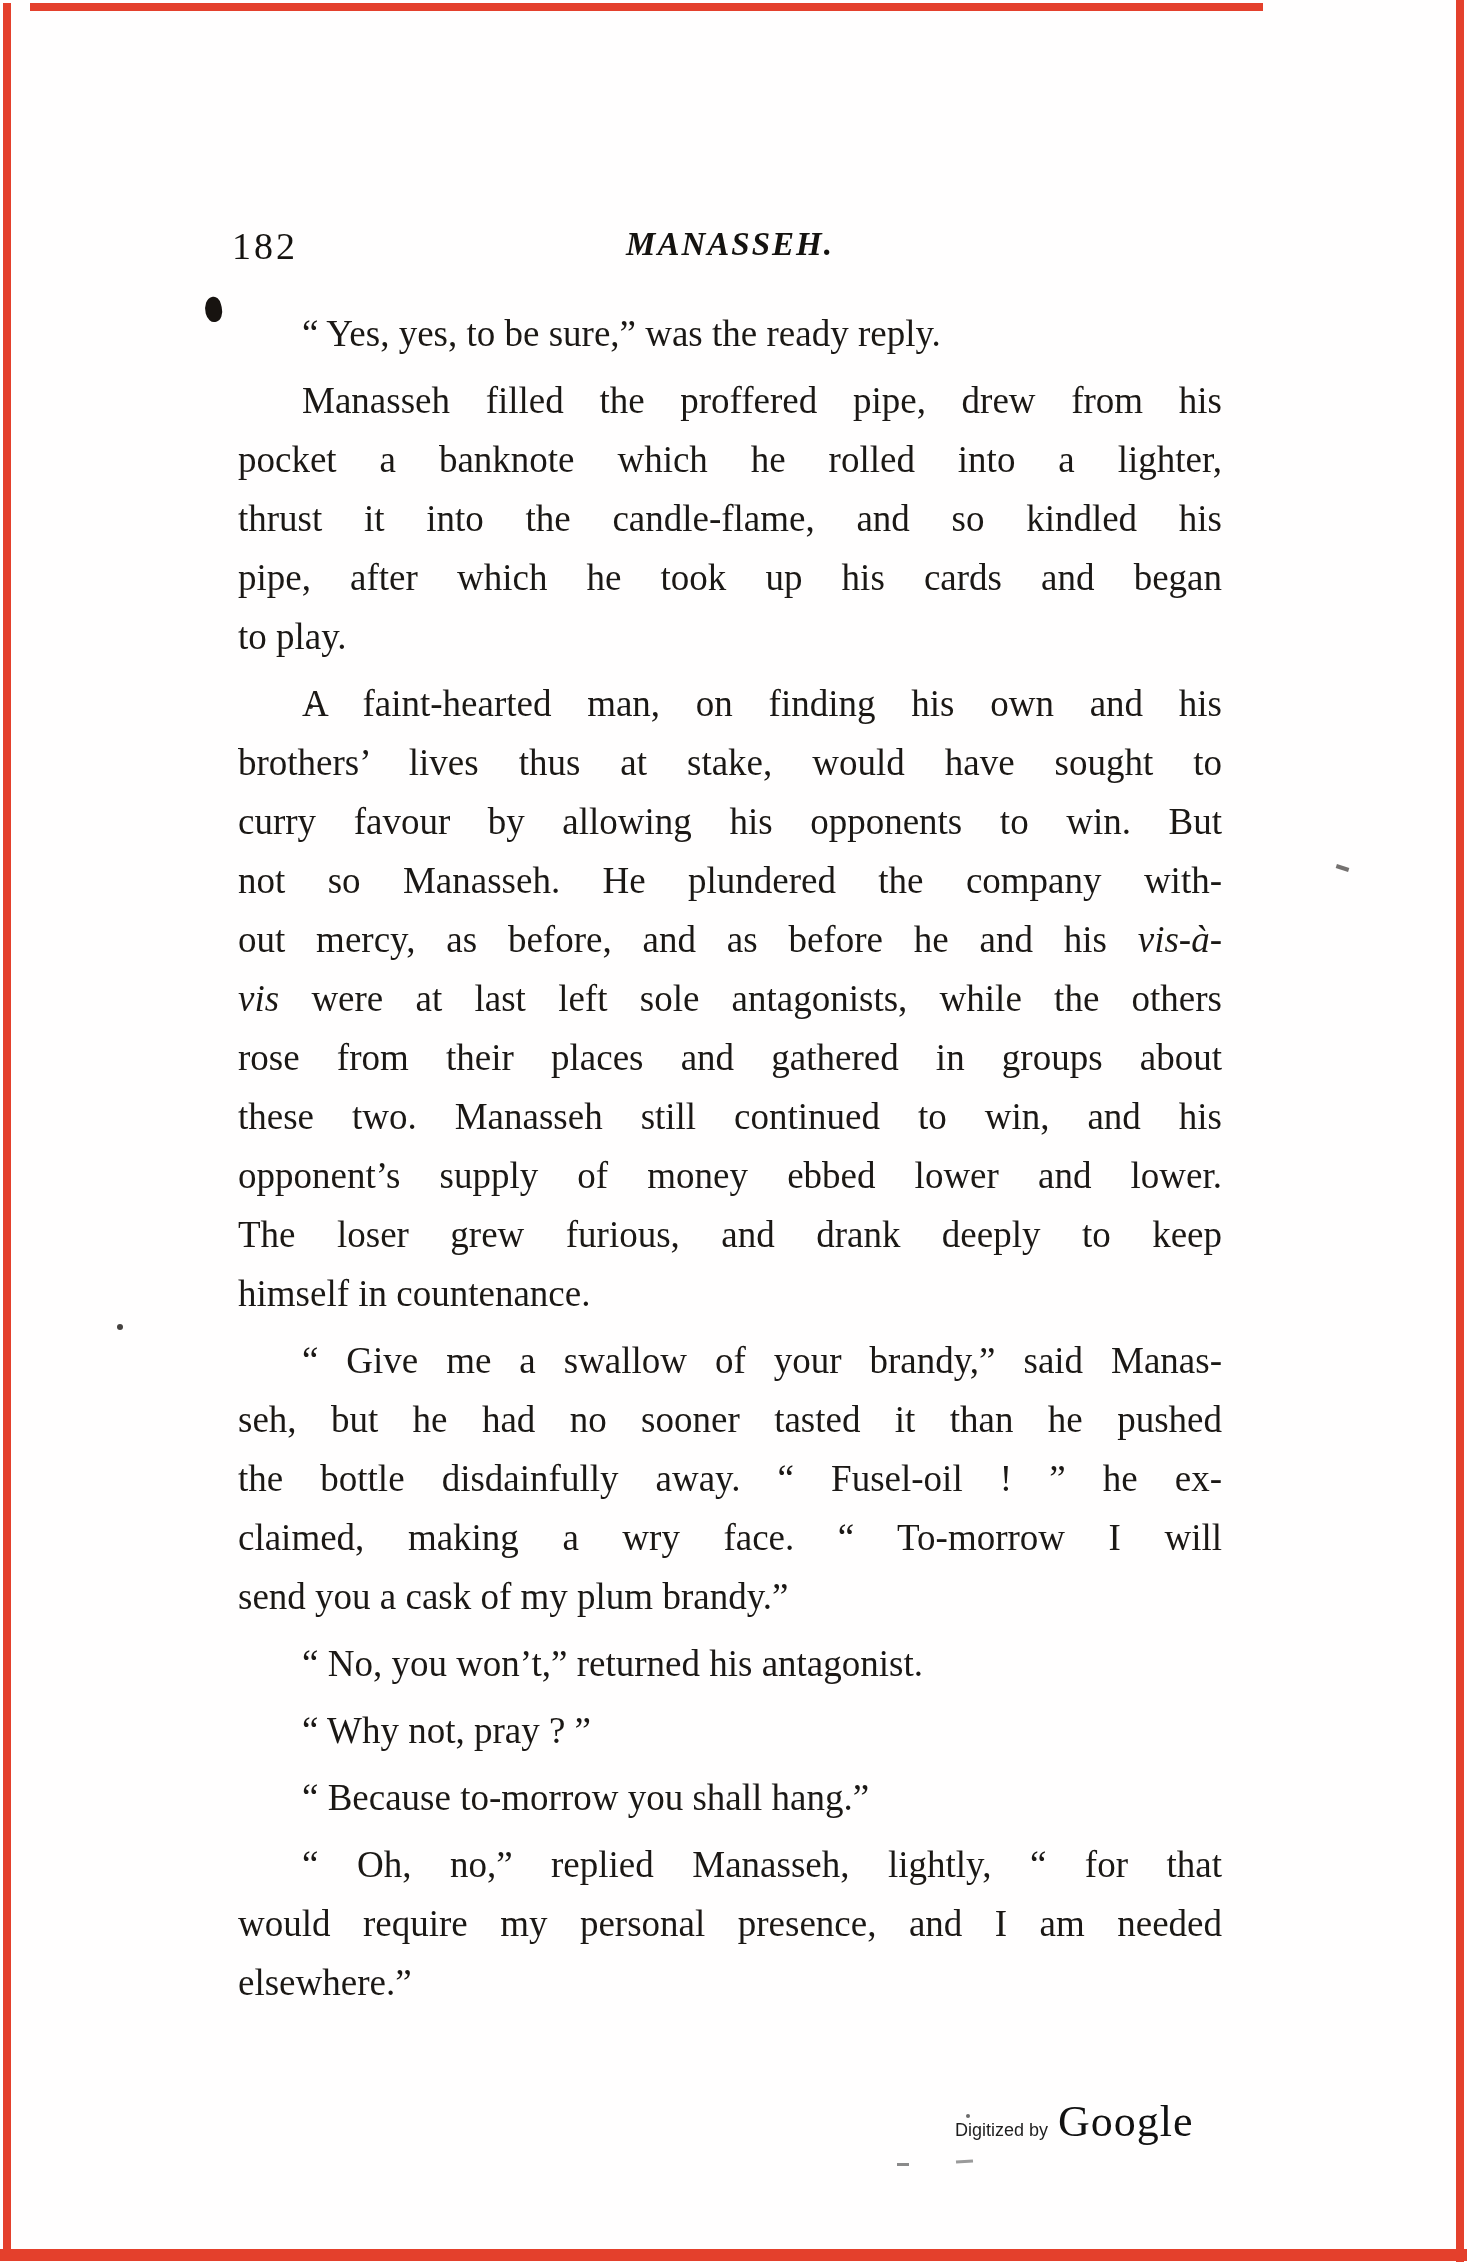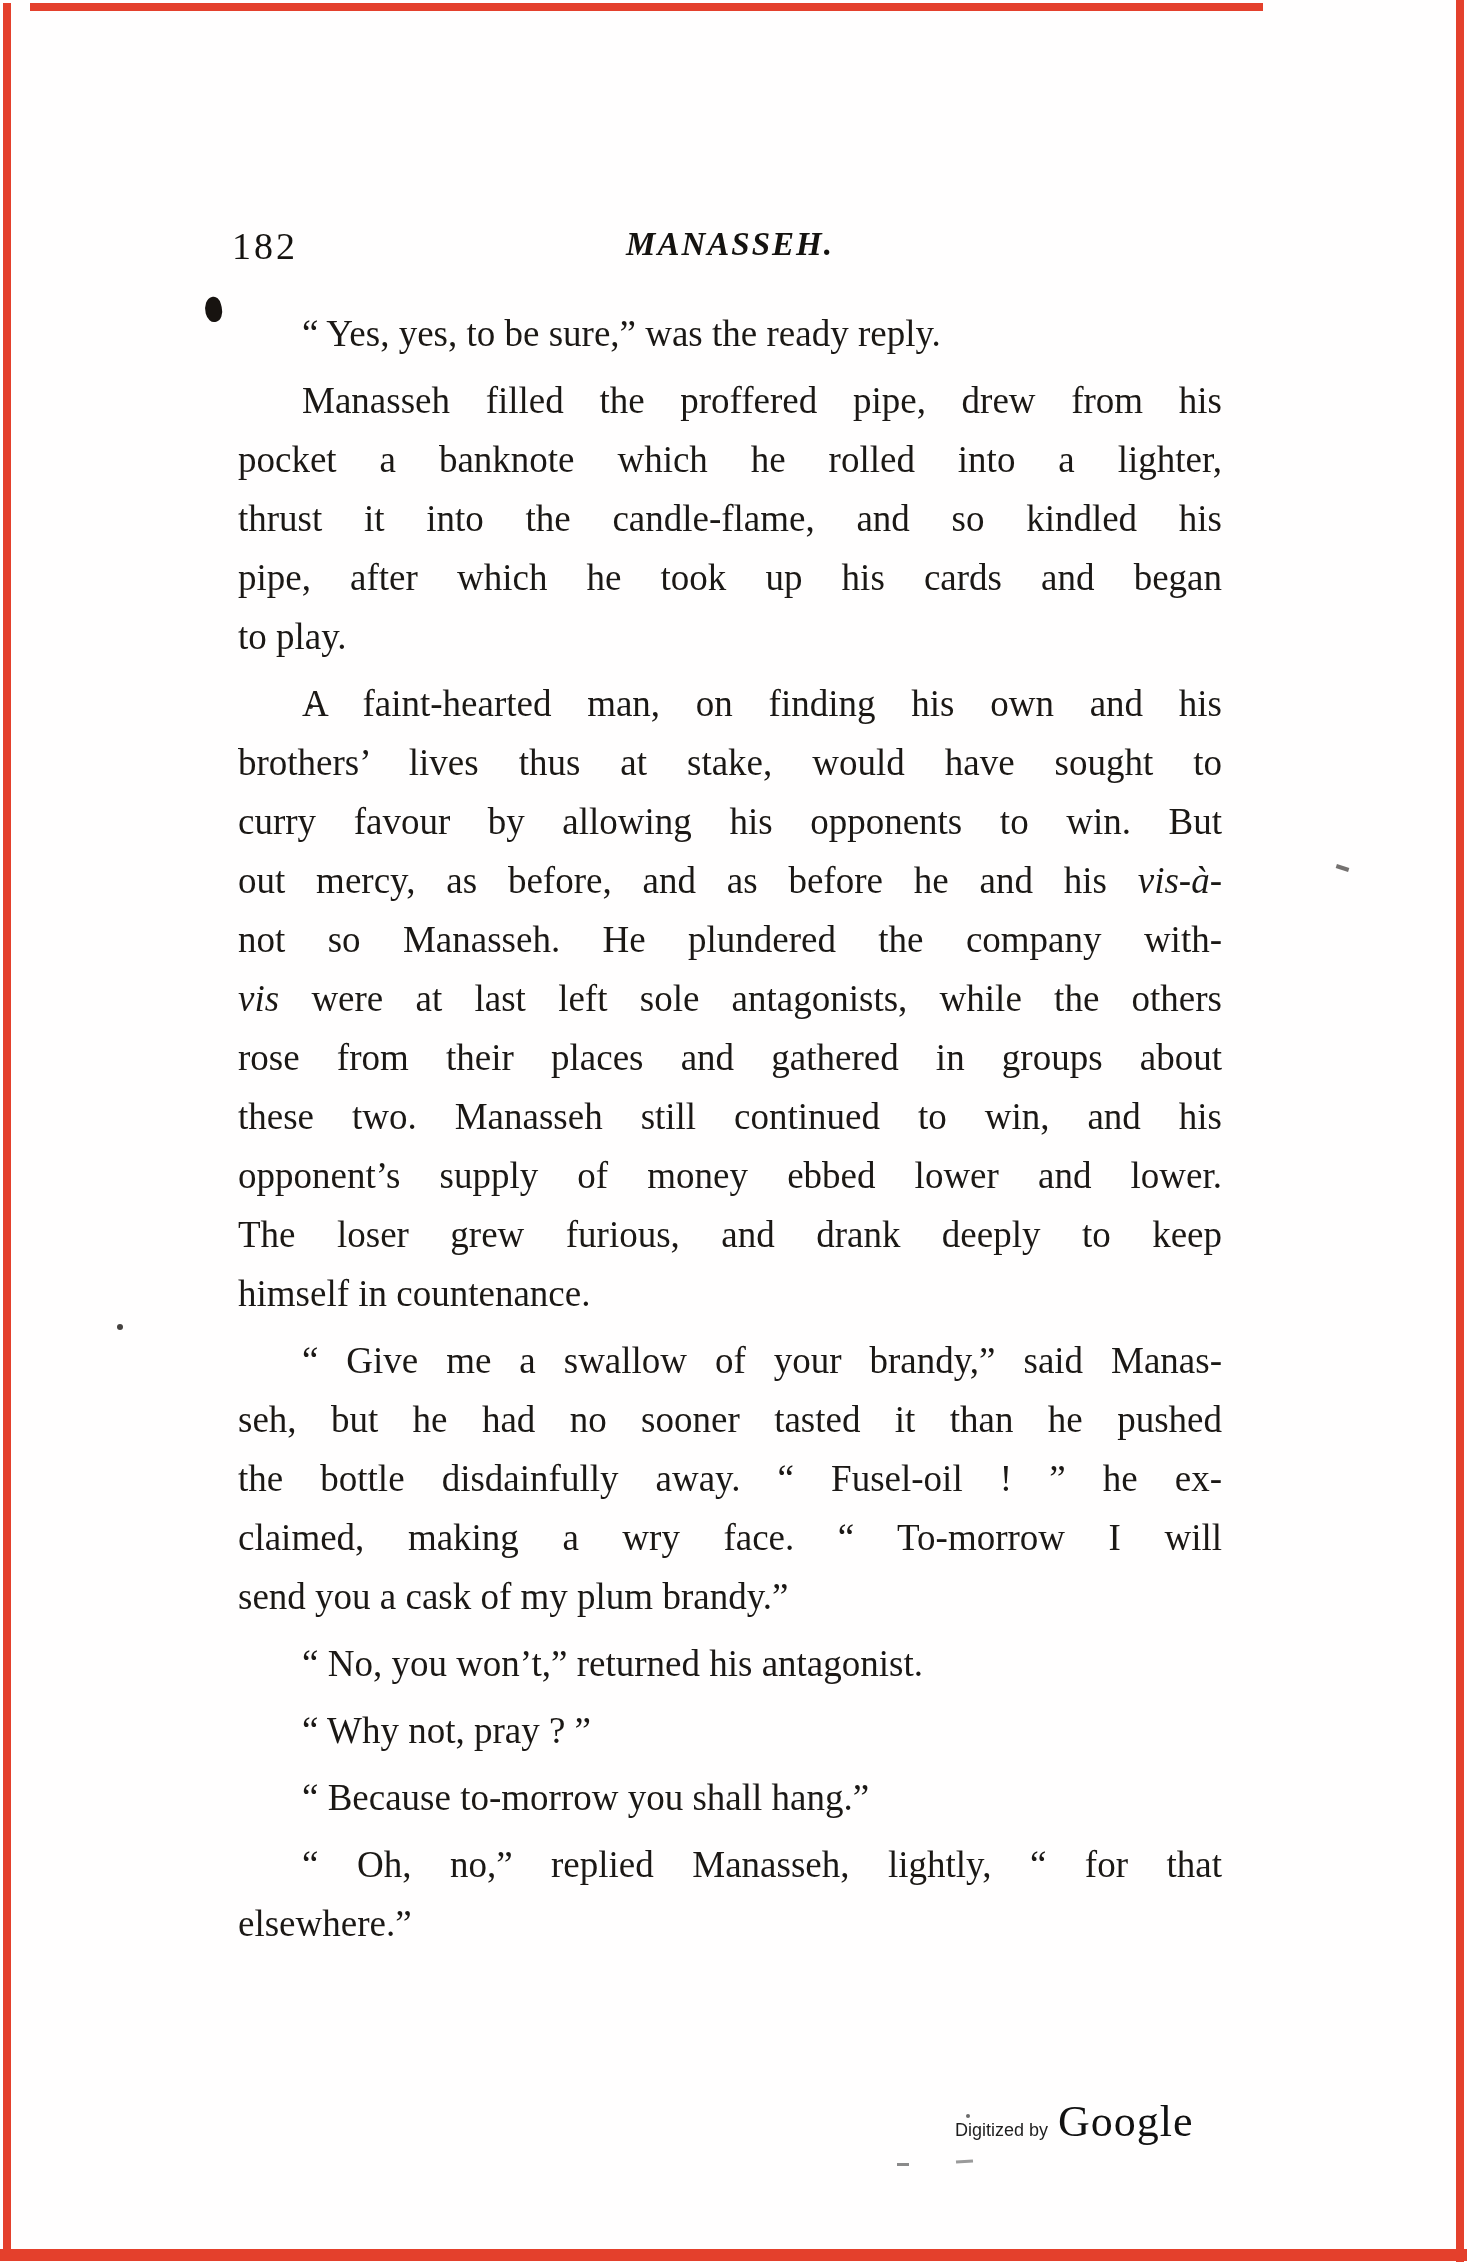--- a/index.html
+++ b/index.html
@@ -71,22 +71,22 @@
         <div class="line just ind"><span>Manasseh filled the proffered pipe, drew from his</span></div>
         <div class="line just"><span>pocket a banknote which he rolled into a lighter,</span></div>
         <div class="line just"><span>thrust it into the candle-flame, and so kindled his</span></div>
         <div class="line just"><span>pipe, after which he took up his cards and began</span></div>
         <div class="line"><span>to play.</span></div>
       </div>
       <div class="para">
         <div class="line just ind"><span>A faint-hearted man, on finding his own and his</span></div>
         <div class="line just"><span>brothers’ lives thus at stake, would have sought to</span></div>
         <div class="line just"><span>curry favour by allowing his opponents to win.  But</span></div>
+        <div class="line just"><span>not so Manasseh.  He plundered the company with-</span></div>
         <div class="line just"><span>out mercy, as before, and as before he and his </span><em>vis-à-</em></div>
-        <div class="line just"><span>not so Manasseh.  He plundered the company with-</span></div>
         <div class="line just"><em>vis</em><span> were at last left sole antagonists, while the others</span></div>
         <div class="line just"><span>rose from their places and gathered in groups about</span></div>
         <div class="line just"><span>these two.  Manasseh still continued to win, and his</span></div>
         <div class="line just"><span>opponent’s supply of money ebbed lower and lower.</span></div>
         <div class="line just"><span>The loser grew furious, and drank deeply to keep</span></div>
         <div class="line"><span>himself in countenance.</span></div>
       </div>
       <div class="para">
         <div class="line just ind"><span>“ Give me a swallow of your brandy,” said Manas-</span></div>
         <div class="line just"><span>seh, but he had no sooner tasted it than he pushed</span></div>
@@ -98,20 +98,21 @@
         <div class="line ind"><span>“ No, you won’t,” returned his antagonist.</span></div>
       </div>
       <div class="para">
         <div class="line ind"><span>“ Why not, pray ? ”</span></div>
       </div>
       <div class="para">
         <div class="line ind"><span>“ Because to-morrow you shall hang.”</span></div>
       </div>
       <div class="para">
         <div class="line just ind"><span>“ Oh, no,” replied Manasseh, lightly, “ for that</span></div>
+        <div class="line just"><span>would require my personal presence, and I am needed</span></div>
         <div class="line"><span>elsewhere.”</span></div>
       </div>
     </div>
 
   <div id="footer">
     <span id="digitized-by">Digitized by</span>
     <span id="google-logo">Google</span>
   </div>
 
   <div class="speck" id="speck-f1"></div>

